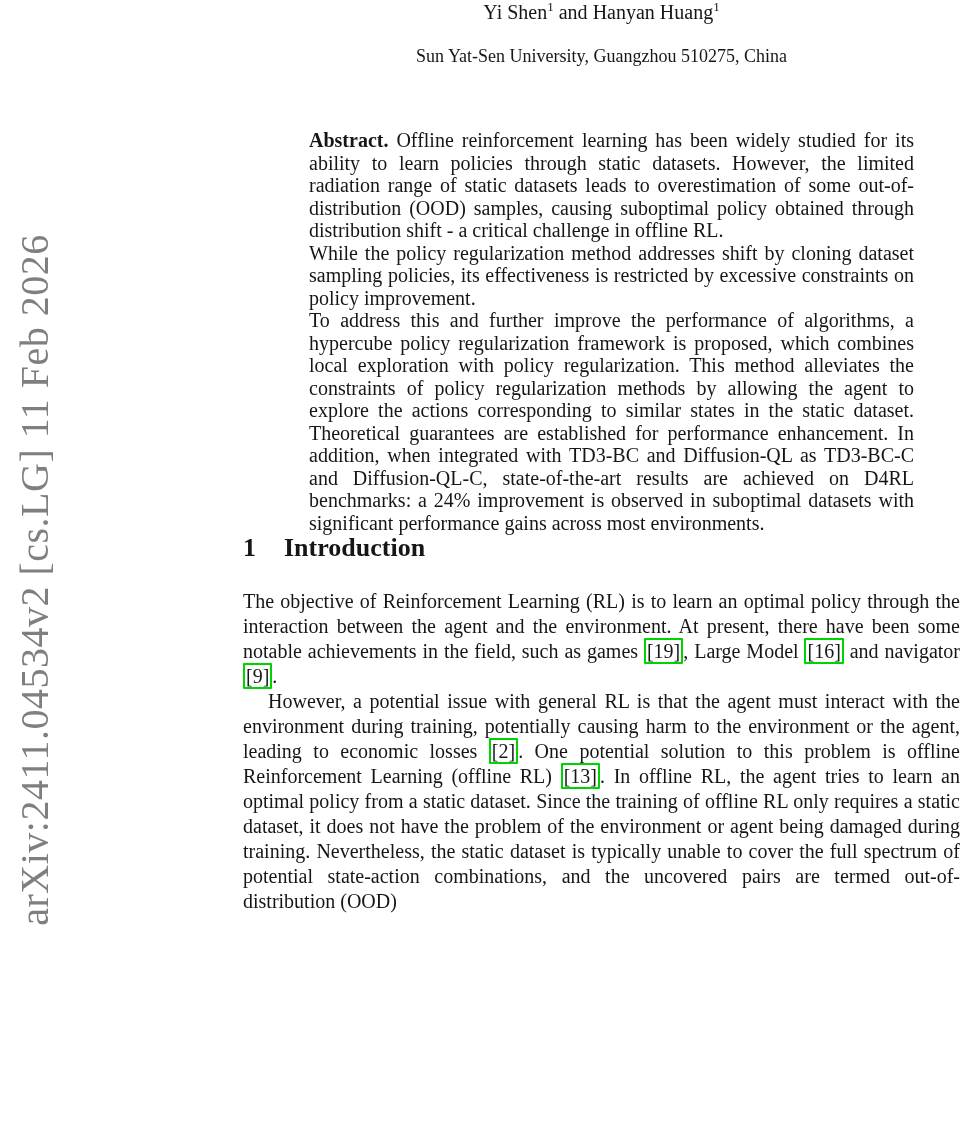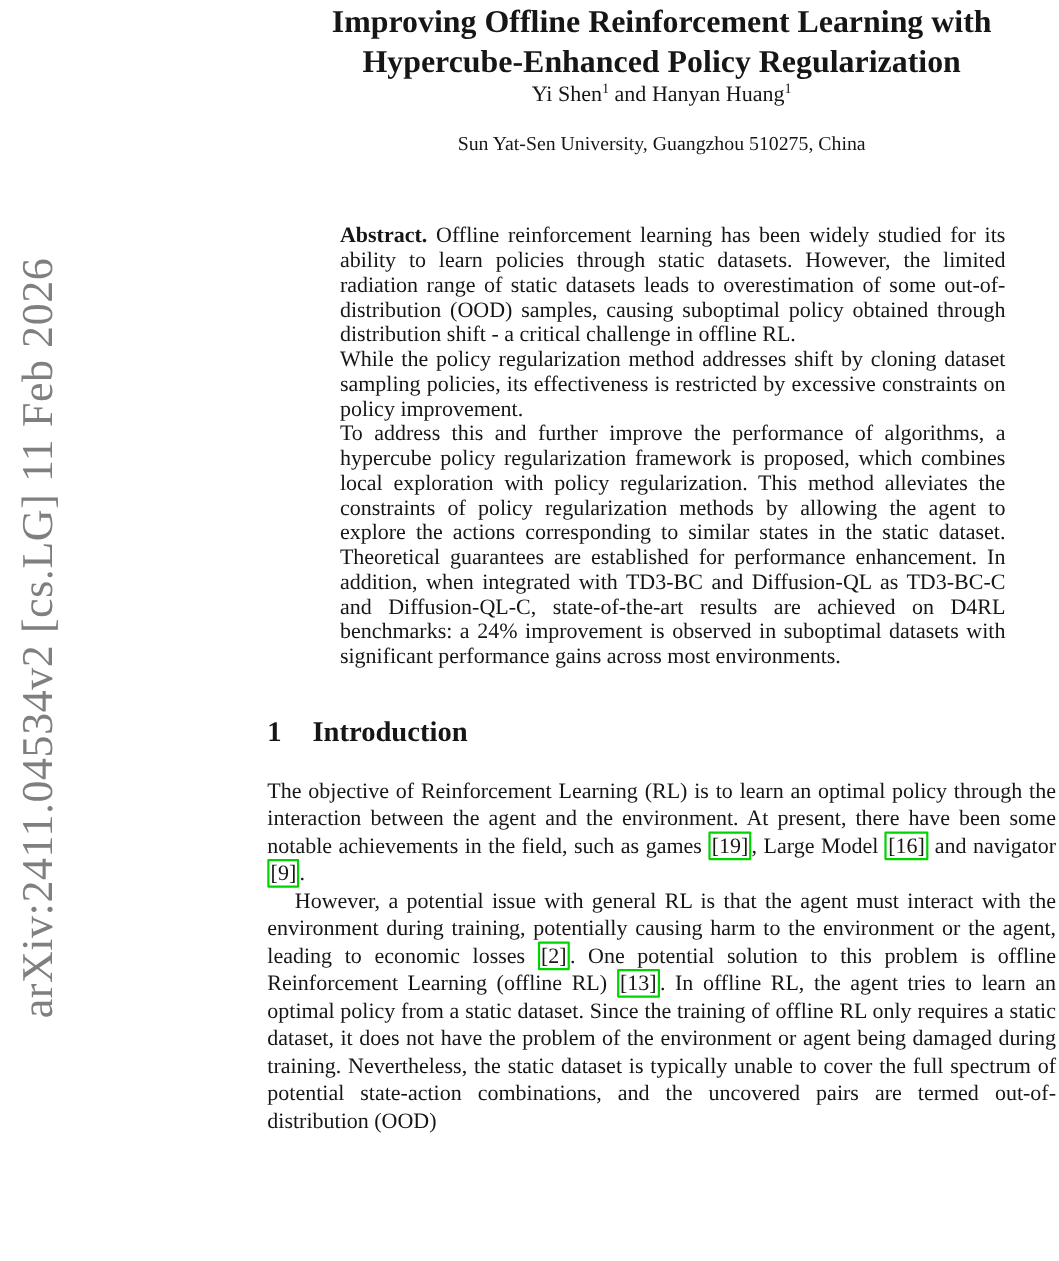--- a/index.html
+++ b/index.html
@@ -53,21 +53,20 @@
     margin-left: 66px;
     width: 605px;
     font-size: 20px;
     line-height: 22.5px;
     text-align: justify;
   }
   .abstract p { margin: 0; }
   .bold-label { font-weight: bold; }
   .keywords { margin-top: 28px; }
   .section-heading {
-    margin-top: 44px;
     font-size: 26px;
     line-height: 28px;
     font-weight: bold;
   }
   .section-number { display: inline-block; margin-right: 28px; }
   .body-text { margin-top: 27px; }
   .body-par {
     margin: 0;
     font-size: 20px;
     line-height: 25px;
@@ -82,24 +81,20 @@
 </style>
 </head>
 <body>
 
 <div class="page">
 
   <div class="watermark">arXiv:2411.04534v2  [cs.LG]  11 Feb 2026</div>
 
   <div class="content">
 
-    <div class="title">
-      <div>Improving Offline Reinforcement Learning with</div>
-      <div>Hypercube-Enhanced Policy Regularization</div>
-    </div>
 
     <div class="authors"><span>Yi Shen</span><sup>1</sup> and <span>Hanyan Huang</span><sup>1</sup></div>
 
     <div class="affiliation">Sun Yat-Sen University, Guangzhou 510275, China</div>
 
     <div class="abstract">
       <p><span class="bold-label">Abstract.</span> <span>Offline reinforcement learning has been widely studied for its ability to learn policies through static datasets. However, the limited radiation range of static datasets leads to overestimation of some out-of-distribution (OOD) samples, causing suboptimal policy obtained through distribution shift - a critical challenge in offline RL.</span></p>
       <p>While the policy regularization method addresses shift by cloning dataset sampling policies, its effectiveness is restricted by excessive constraints on policy improvement.</p>
       <p>To address this and further improve the performance of algorithms, a hypercube policy regularization framework is proposed, which combines local exploration with policy regularization. This method alleviates the constraints of policy regularization methods by allowing the agent to explore the actions corresponding to similar states in the static dataset. Theoretical guarantees are established for performance enhancement. In addition, when integrated with TD3-BC and Diffusion-QL as TD3-BC-C and Diffusion-QL-C, state-of-the-art results are achieved on D4RL benchmarks: a 24% improvement is observed in suboptimal datasets with significant performance gains across most environments.</p>
     </div>

